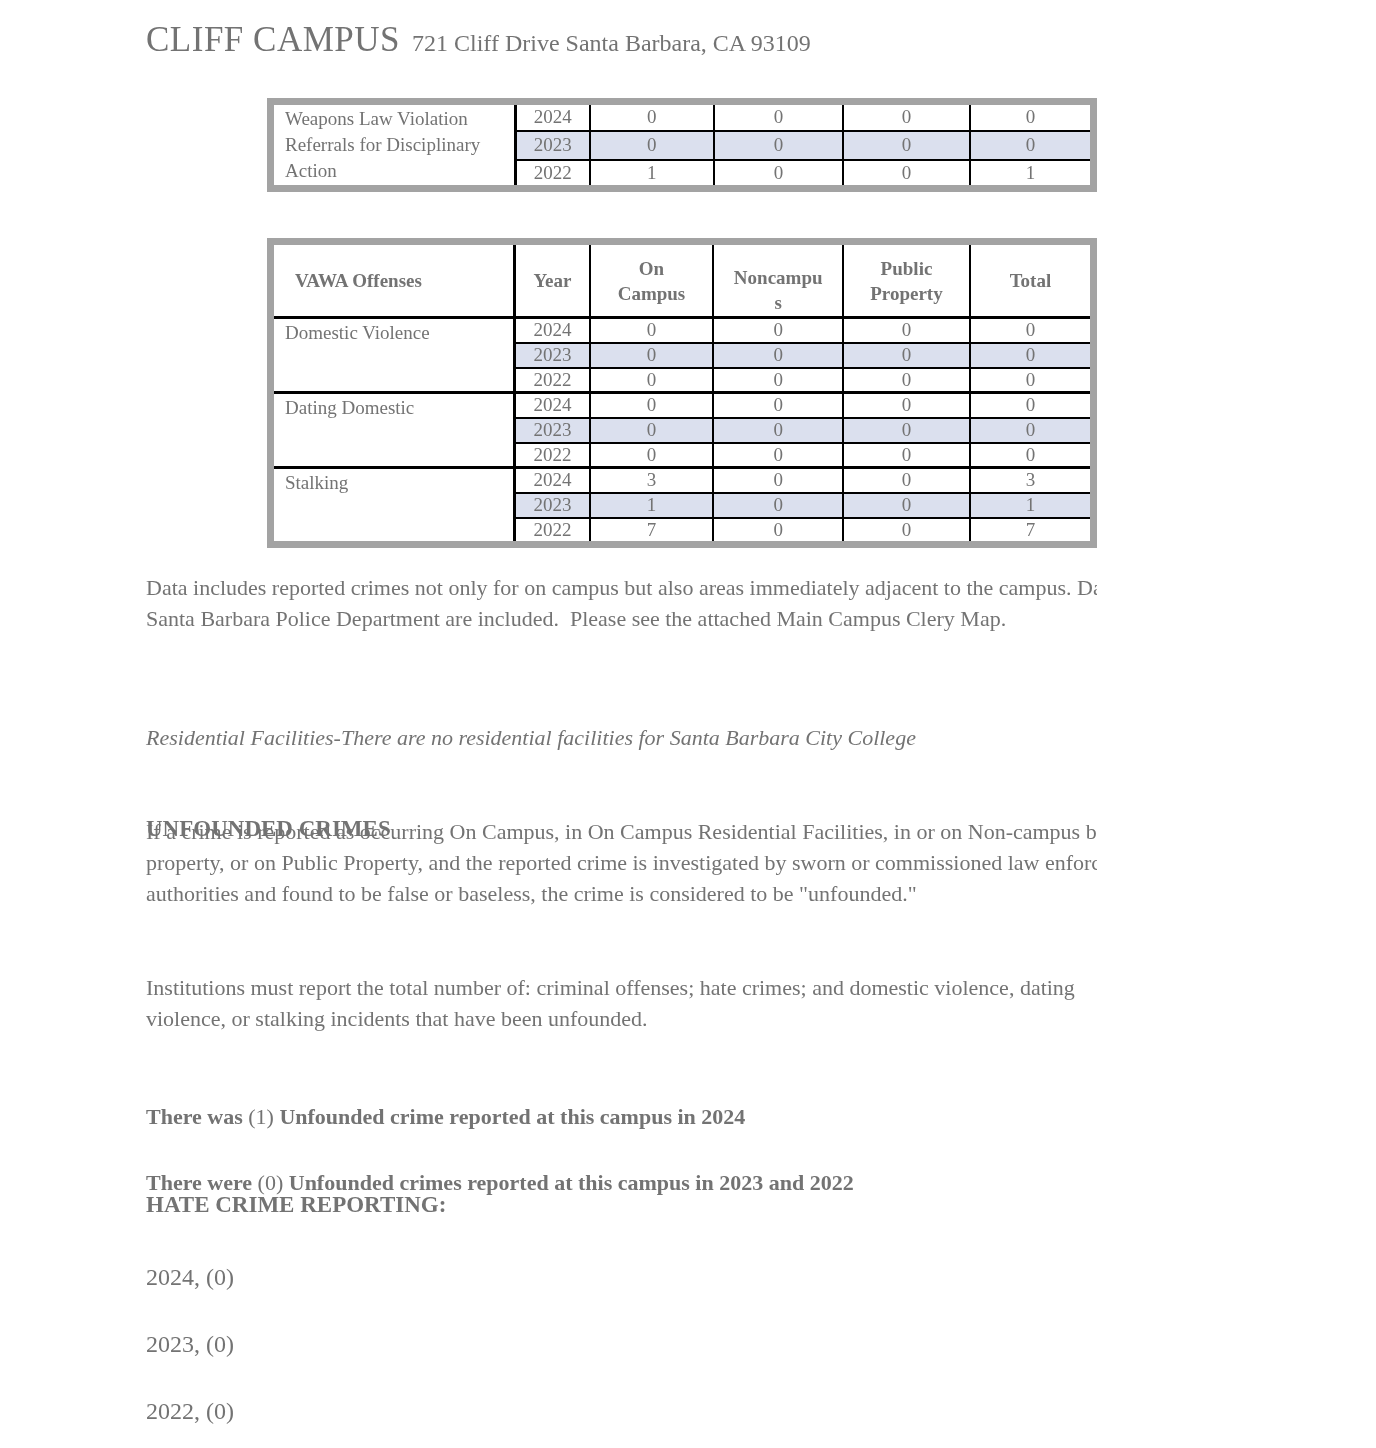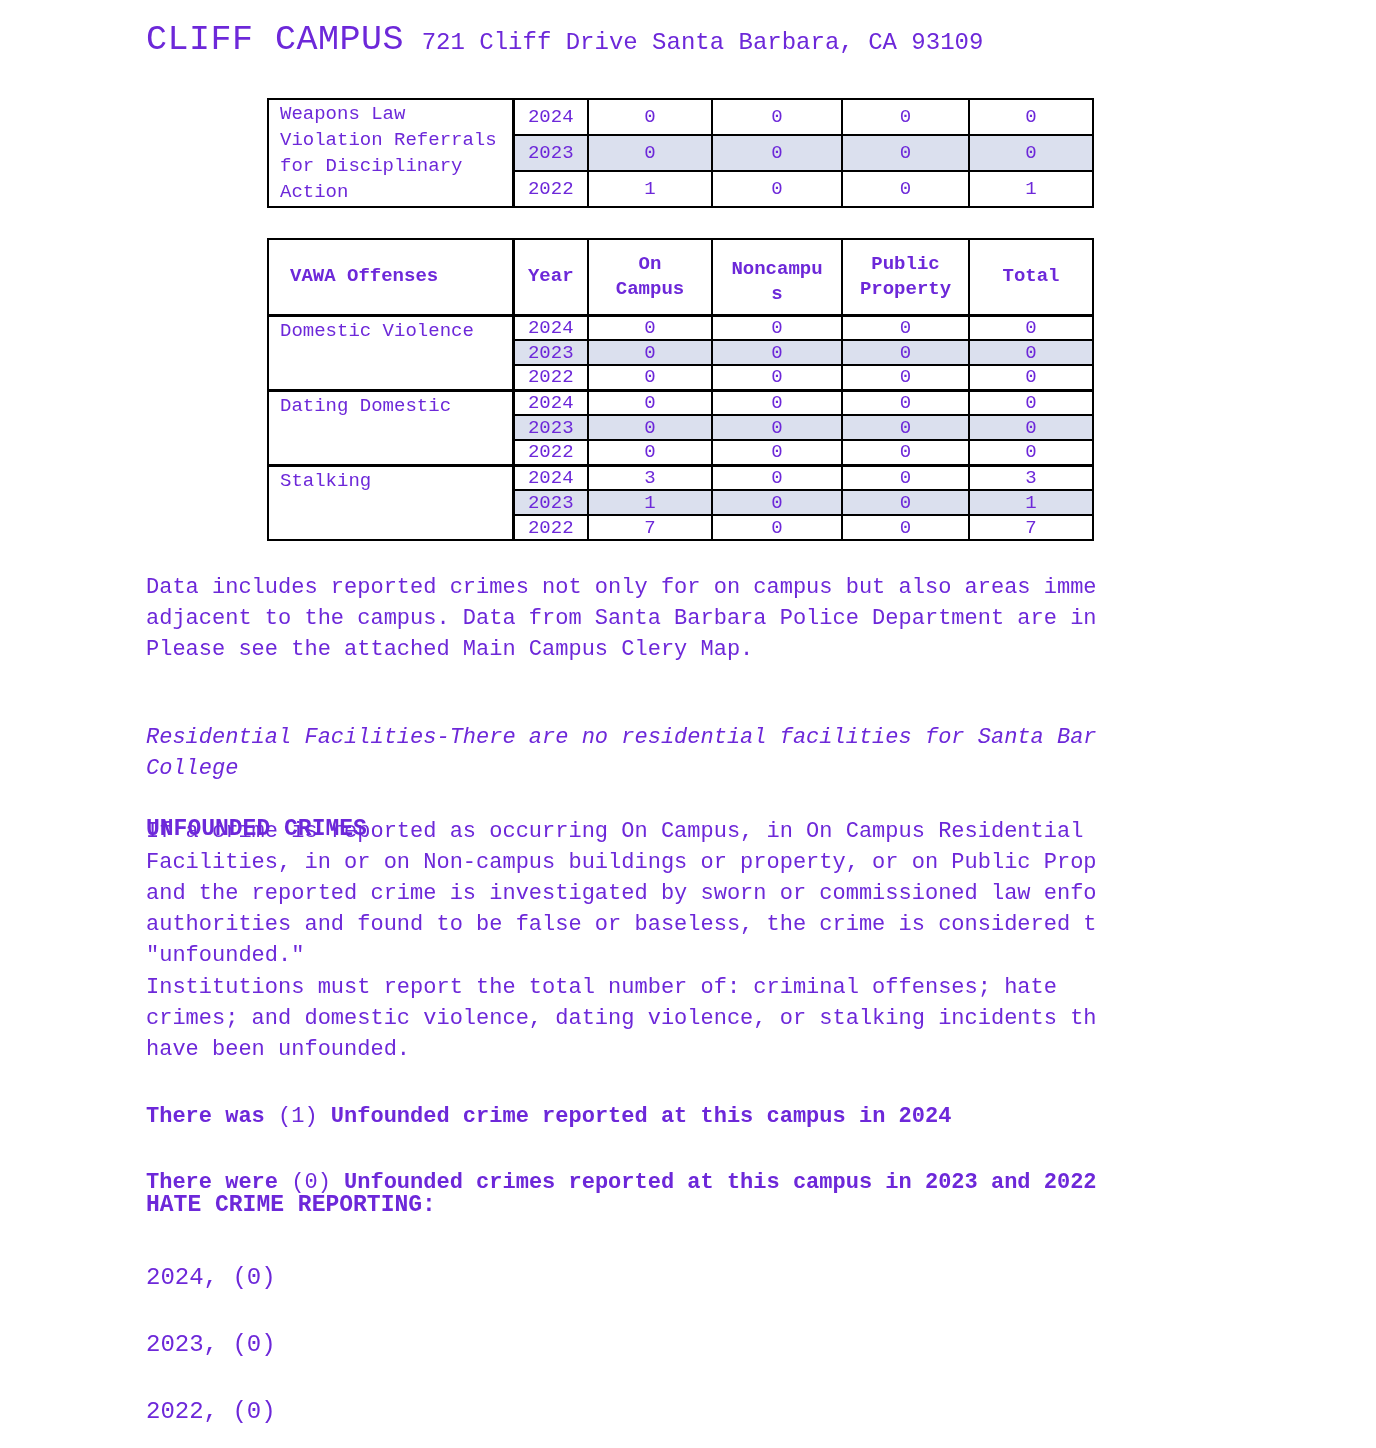--- a/index.html
+++ b/index.html
@@ -1,36 +1,36 @@
 <!DOCTYPE html>
 <html style="--row-shade: #dbe0ee;"><head>
 <meta charset="utf-8">
 <style>
   html, body { margin: 0; padding: 0; background: #ffffff; }
   .page {
     position: relative;
     width: 1097px;
     height: 1448px;
     background: #ffffff;
-    font-family: Liberation Mono, monospace;
-    color: #6d28d9;
+    font-family: Liberation Serif, serif;
+    color: #737373;
     overflow: hidden;
   }
 
   
   .page-header { position: absolute; left: 146px; top: 20px; white-space: nowrap; }
   .campus-title   { font-size: 35px; font-weight: 400; letter-spacing: 0.5px; }
   .campus-address { font-size: 24px; margin-left: 8px; }
 
   
   table.crime-table {
     position: absolute;
     border-collapse: collapse;
     table-layout: fixed;
-    border: 1px solid #a3a3a3;
+    border: 7px solid #a3a3a3;
     background: #fff;
   }
   .crime-table td, .crime-table th {
     border: 2px solid #000;
     font-size: 19px;
     padding: 0;
     overflow: hidden;
   }
   .crime-table td.label {
     text-align: left;
@@ -45,21 +45,21 @@
   .t2 tbody tr { height: 25px; }
   .t2 th {
     font-weight: bold;
     text-align: center;
     vertical-align: middle;
     white-space: pre-line;
     line-height: 25px;
     border-bottom-width: 3px;
   }
   .t2 th.offense { text-align: left; padding-left: 21px; border-right-width: 3px; }
-  .t2 th.noncampus { vertical-align: bottom; padding-bottom: 7px; }
+  .t2 th.noncampus { vertical-align: bottom; padding-bottom: 1px; }
   .t2 tbody tr.group-start td { border-top-width: 3px; }
   tr.shaded td { background: var(--row-shade, #dbe0ee); }
 
   
   .textblock { position: absolute; left: 146px; white-space: pre-wrap; }
   .para   { font-size: 22px; line-height: 31px; }
   .italic { font-style: italic; }
   .heading { font-size: 23px; font-weight: bold; margin-top: 32px; }
   .statement { font-size: 22px; font-weight: bold; line-height: 30px; white-space: pre-wrap; margin: 0; }
   .statement .normal { font-weight: 400; }

